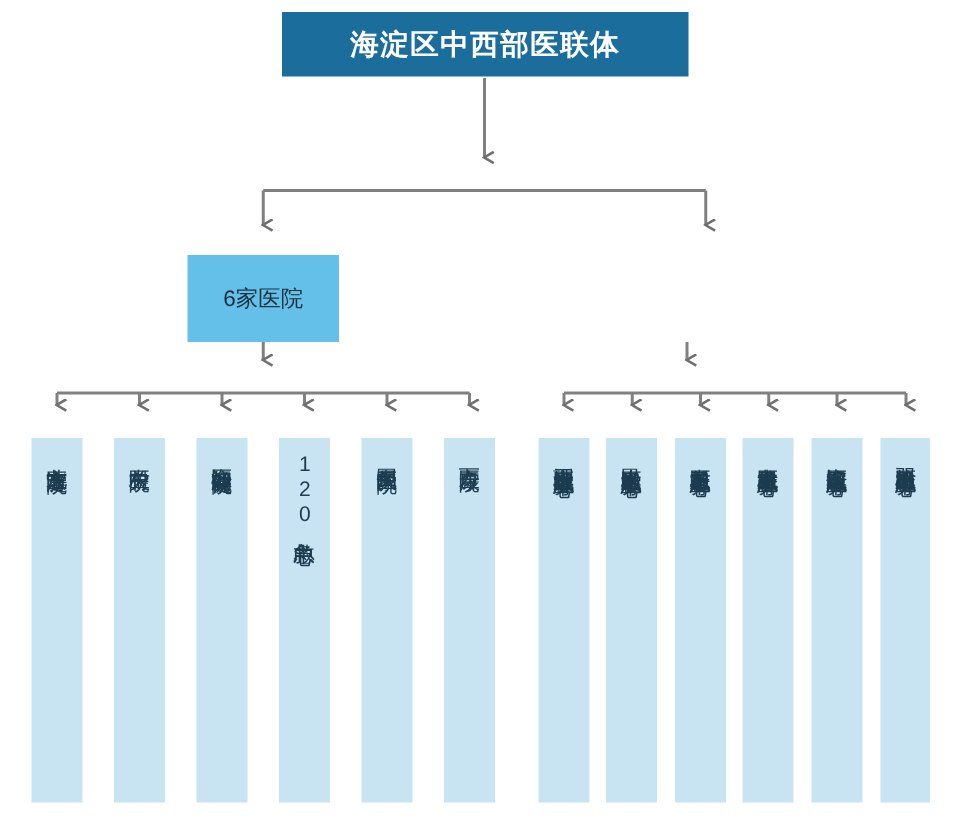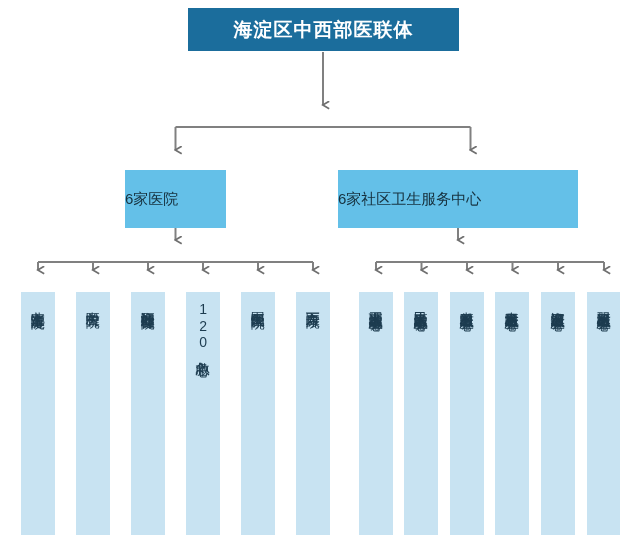--- a/index.html
+++ b/index.html
@@ -47,21 +47,21 @@
   }
 
   
   .mid-box {
     position: absolute;
     top: 170px;
     height: 58px;
     background: #64c0e8;
     display: flex;
     align-items: center;
-    justify-content: flex-start;
+    justify-content: center;
   }
   .mid-box.left  { left: 125px; width: 101px; }
   .mid-box.right { left: 338px; width: 240px; }
   .mid-label {
     color: #16303d;
     font-size: 15px;
     white-space: nowrap;
   }
 
   
@@ -128,23 +128,20 @@
     </g>
   </svg>
 
   <div class="root-box">
     <span class="root-label">海淀区中西部医联体</span>
   </div>
 
   <div class="mid-box left">
     <span class="mid-label">6家医院</span>
   </div>
-  <div class="mid-box right">
-    <span class="mid-label">6家社区卫生服务中心</span>
-  </div>
 
   <div class="leaf-box" style="left:21px">
     <span class="leaf-label">北京市海淀医院</span>
   </div>
   <div class="leaf-box" style="left:76px">
     <span class="leaf-label">中关村医院</span>
   </div>
   <div class="leaf-box" style="left:131px">
     <span class="leaf-label">海淀区妇幼保健院</span>
   </div>

